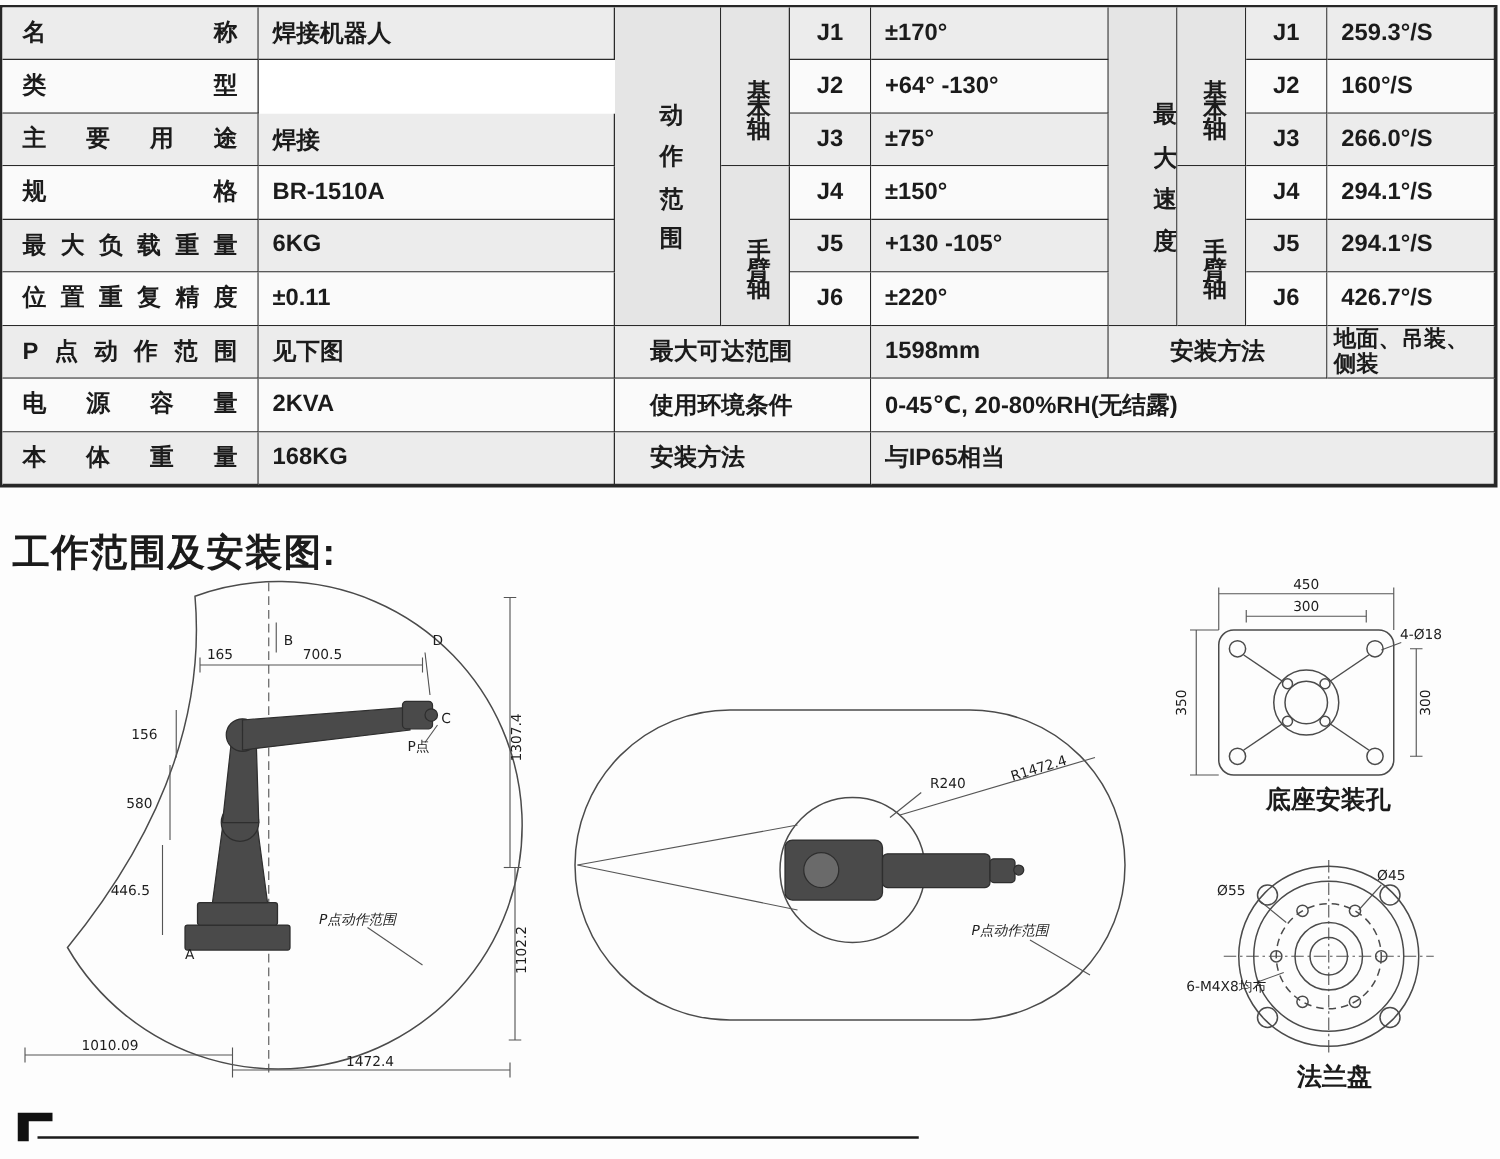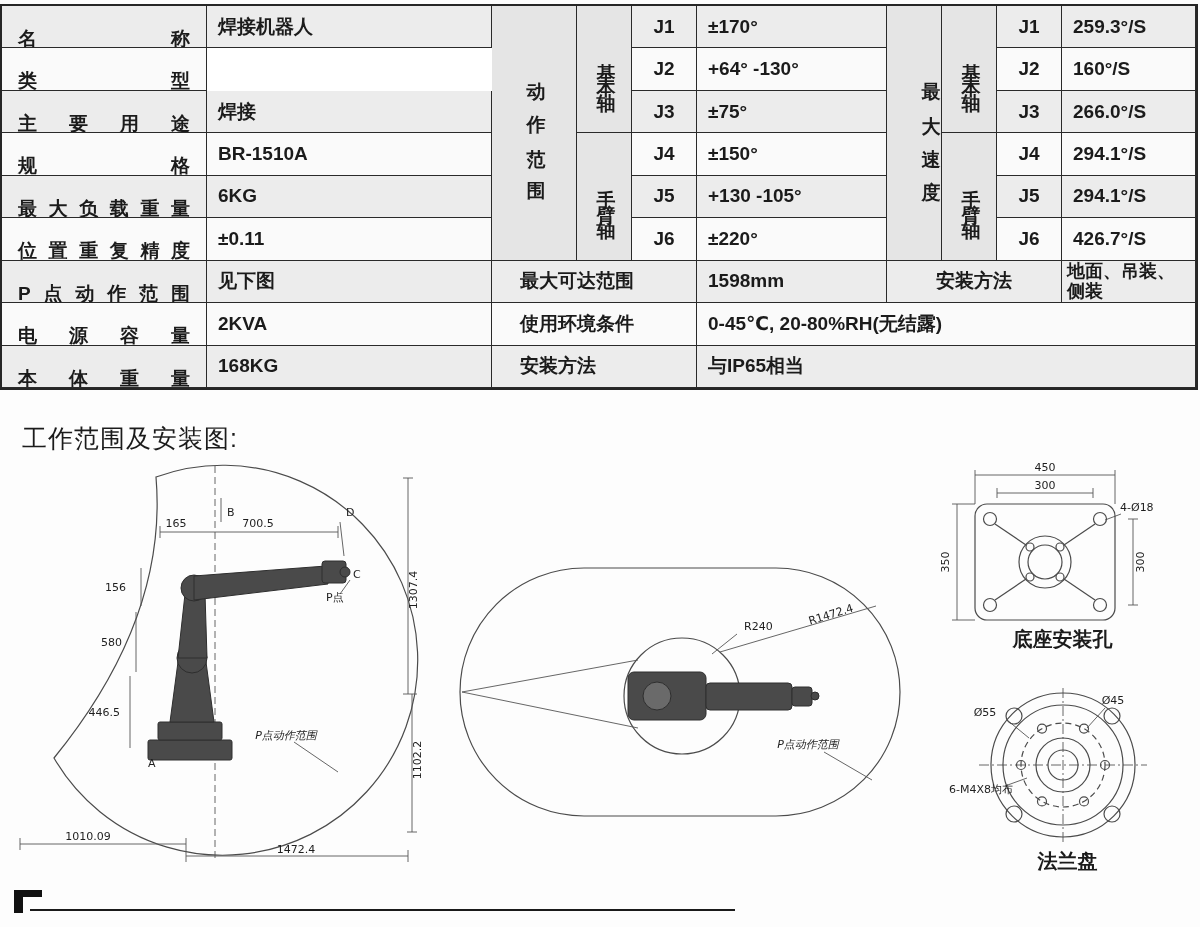--- a/index.html
+++ b/index.html
@@ -6,34 +6,34 @@
   html,body{width:1200px;height:927px}
   body{position:relative;background:#fdfdfd;font-family:"Liberation Sans","DejaVu Sans",sans-serif;color:#1b1b1b;overflow:hidden}
 
   
   #spec{position:absolute;left:0;top:4px;width:1198px;height:386px;display:grid;
         grid-template-columns:205px 285px 85px 55px 65px 190px 55px 55px 65px 1fr;
         grid-template-rows:repeat(9,1fr);
         border:2px solid #262626;background:#fff}
   .c{border-right:1px solid #2a2a2a;border-bottom:1px solid #2a2a2a;
      font-weight:700;font-size:19px;display:flex;align-items:center;overflow:hidden}
-  .lab{display:block;line-height:41px;padding:12px 16px;text-align:justify;text-align-last:justify}
+  .lab{display:block;line-height:41px;padding:0 16px;text-align:justify;text-align-last:justify}
   .lab2{padding-left:28px}
   .val{padding-left:11px}
   .ctr{justify-content:center}
   .sm{font-size:18px;line-height:1.15;justify-content:center;padding:0 5px}
   .o{background:#ececec}
   .e{background:#fafafa}
   .g{background:#e5e5e5}
   .vert{display:block;writing-mode:vertical-lr;text-orientation:upright;text-align:center}
   .vert4{letter-spacing:33px;padding-left:31px}
   .vert3{letter-spacing:15px;padding-left:16px}
 
   
-  #section-heading{position:absolute;left:22px;top:422px;font-size:25px;font-weight:400;letter-spacing:1px}
+  #section-heading{position:absolute;left:10px;top:422px;font-size:30px;font-weight:700;letter-spacing:1px}
   .panel{position:absolute}
   .ln{fill:none;stroke:#4b4b4b;stroke-width:1.2}
   .dim line{stroke:#555;stroke-width:0.9;fill:none}
   svg text{font-size:11px;fill:#1e1e1e;font-family:"DejaVu Sans",sans-serif}
   .it{font-style:italic}
   .cap{position:absolute;font-weight:700;font-size:20px;text-align:center}
   #footer-line{position:absolute;left:30px;top:909px;width:705px;height:2px;background:#1b1b1b}
 </style>
 </head>
 <body>

